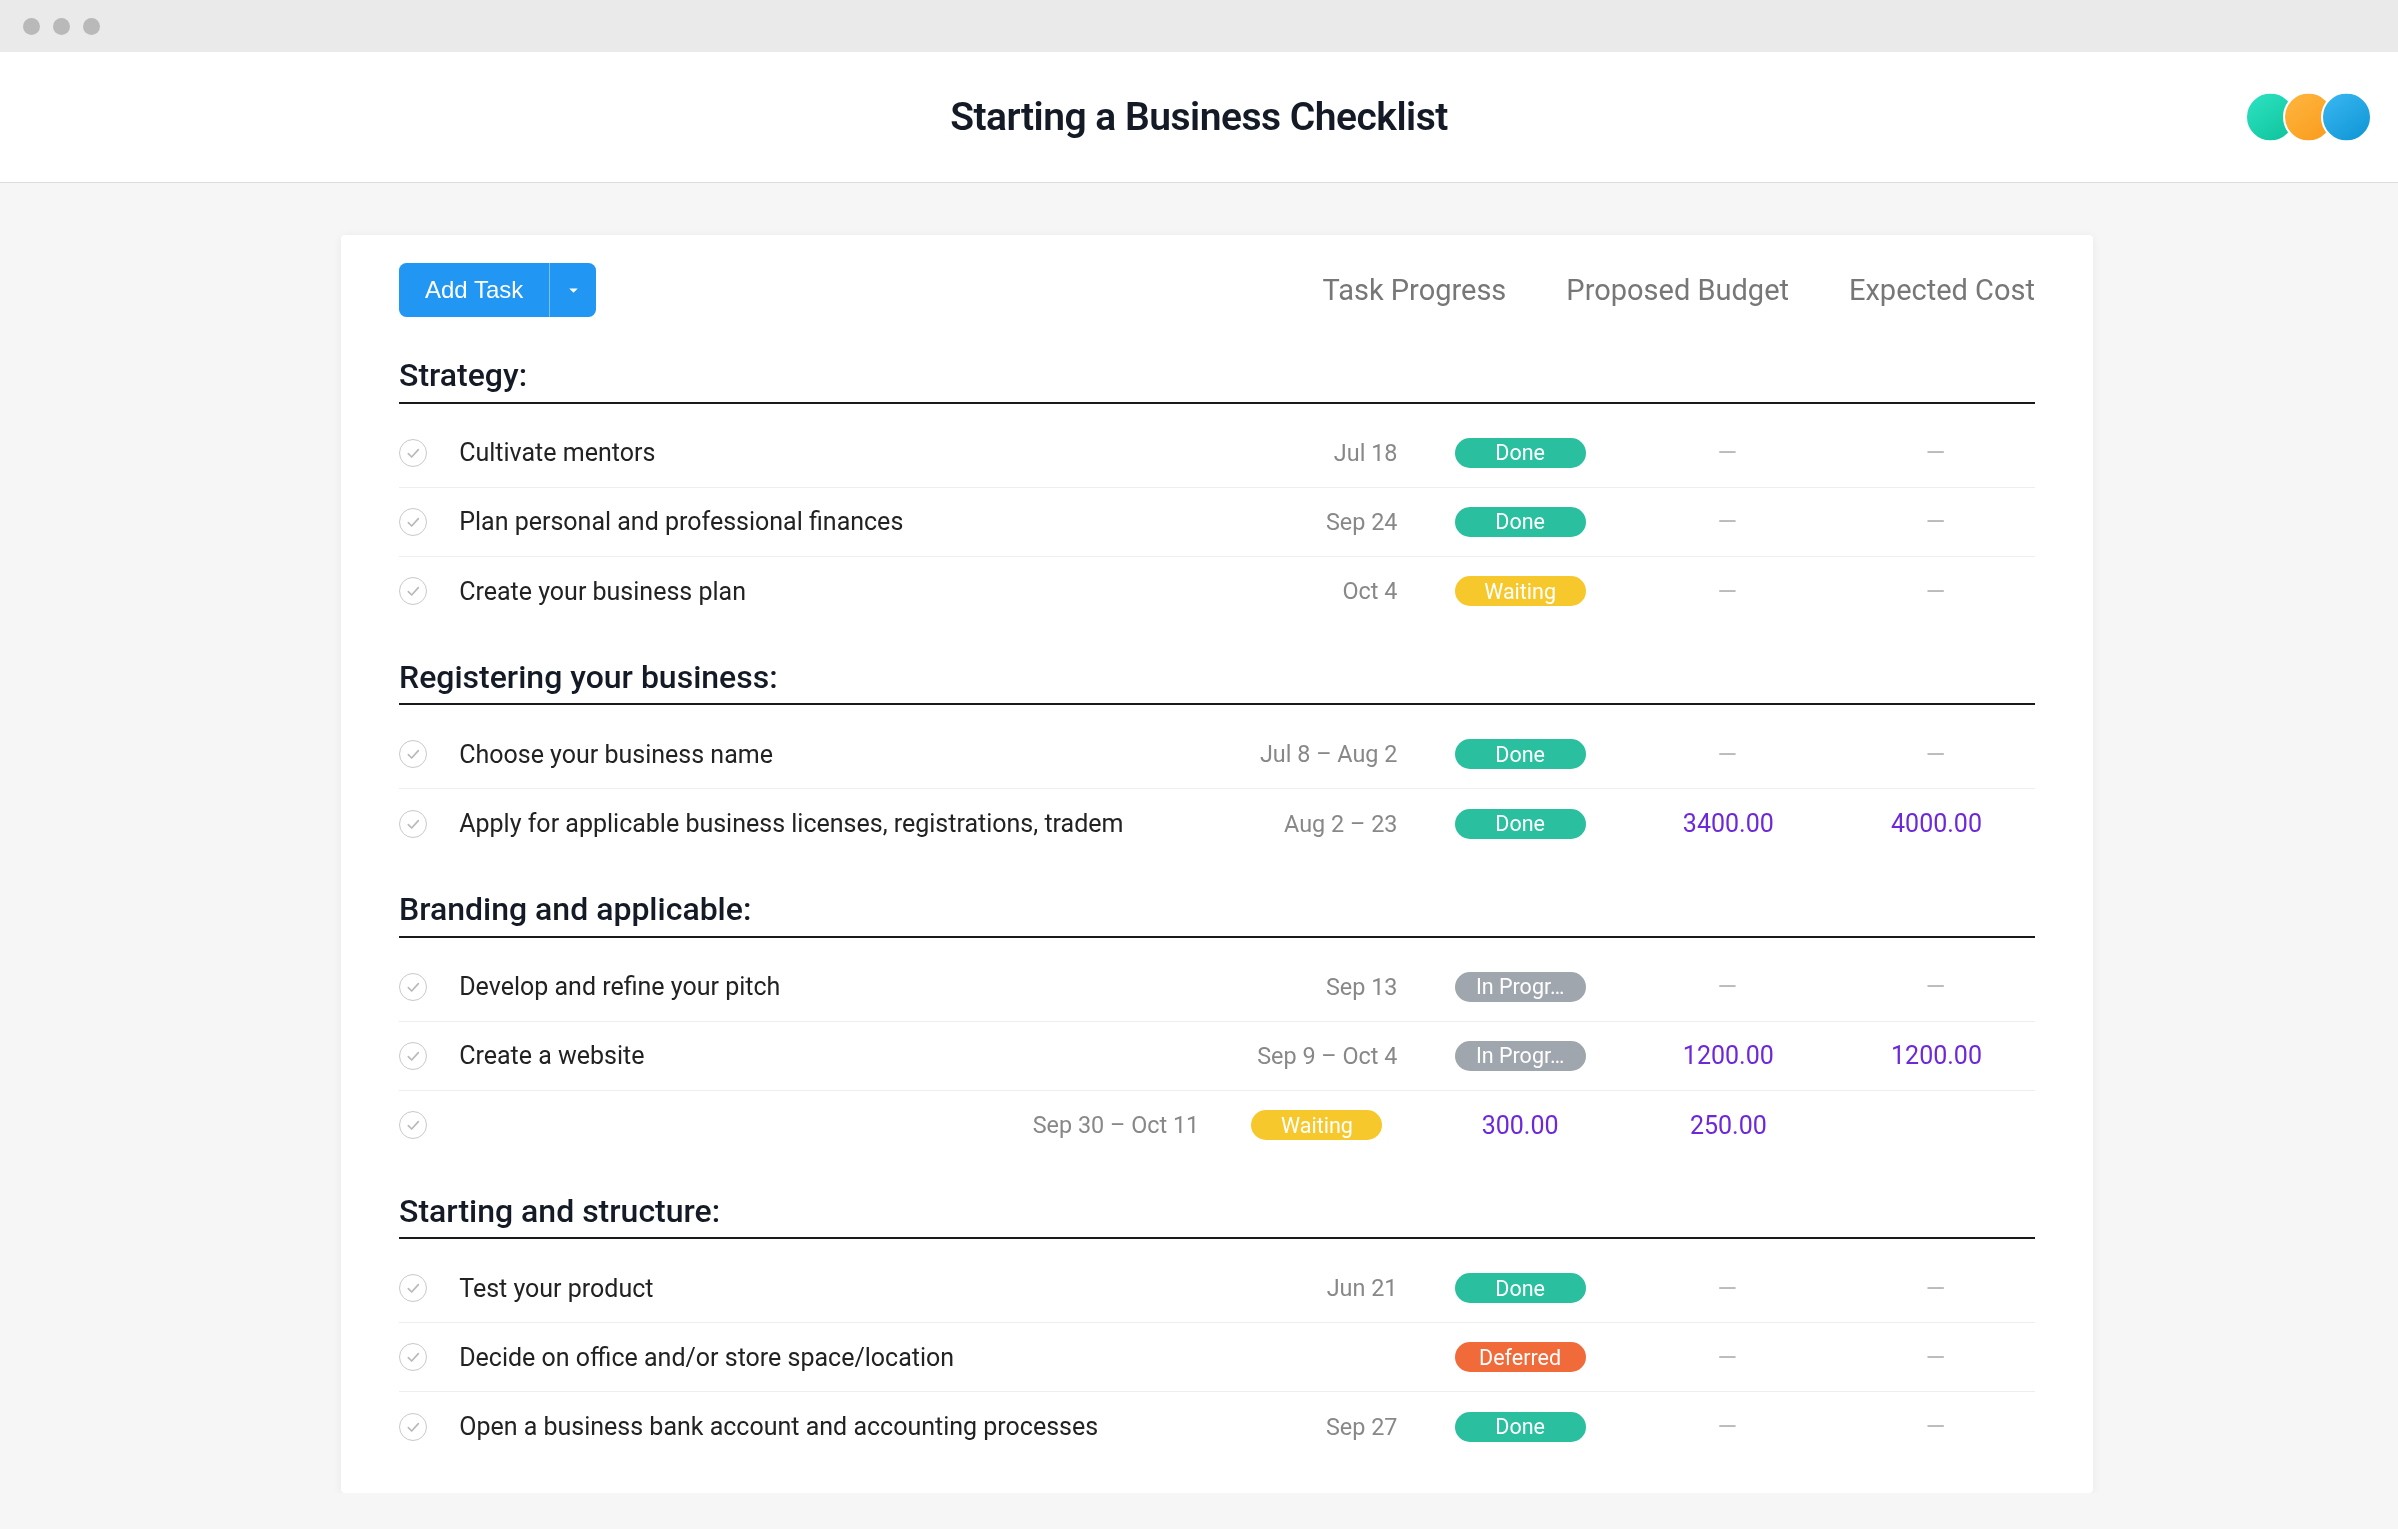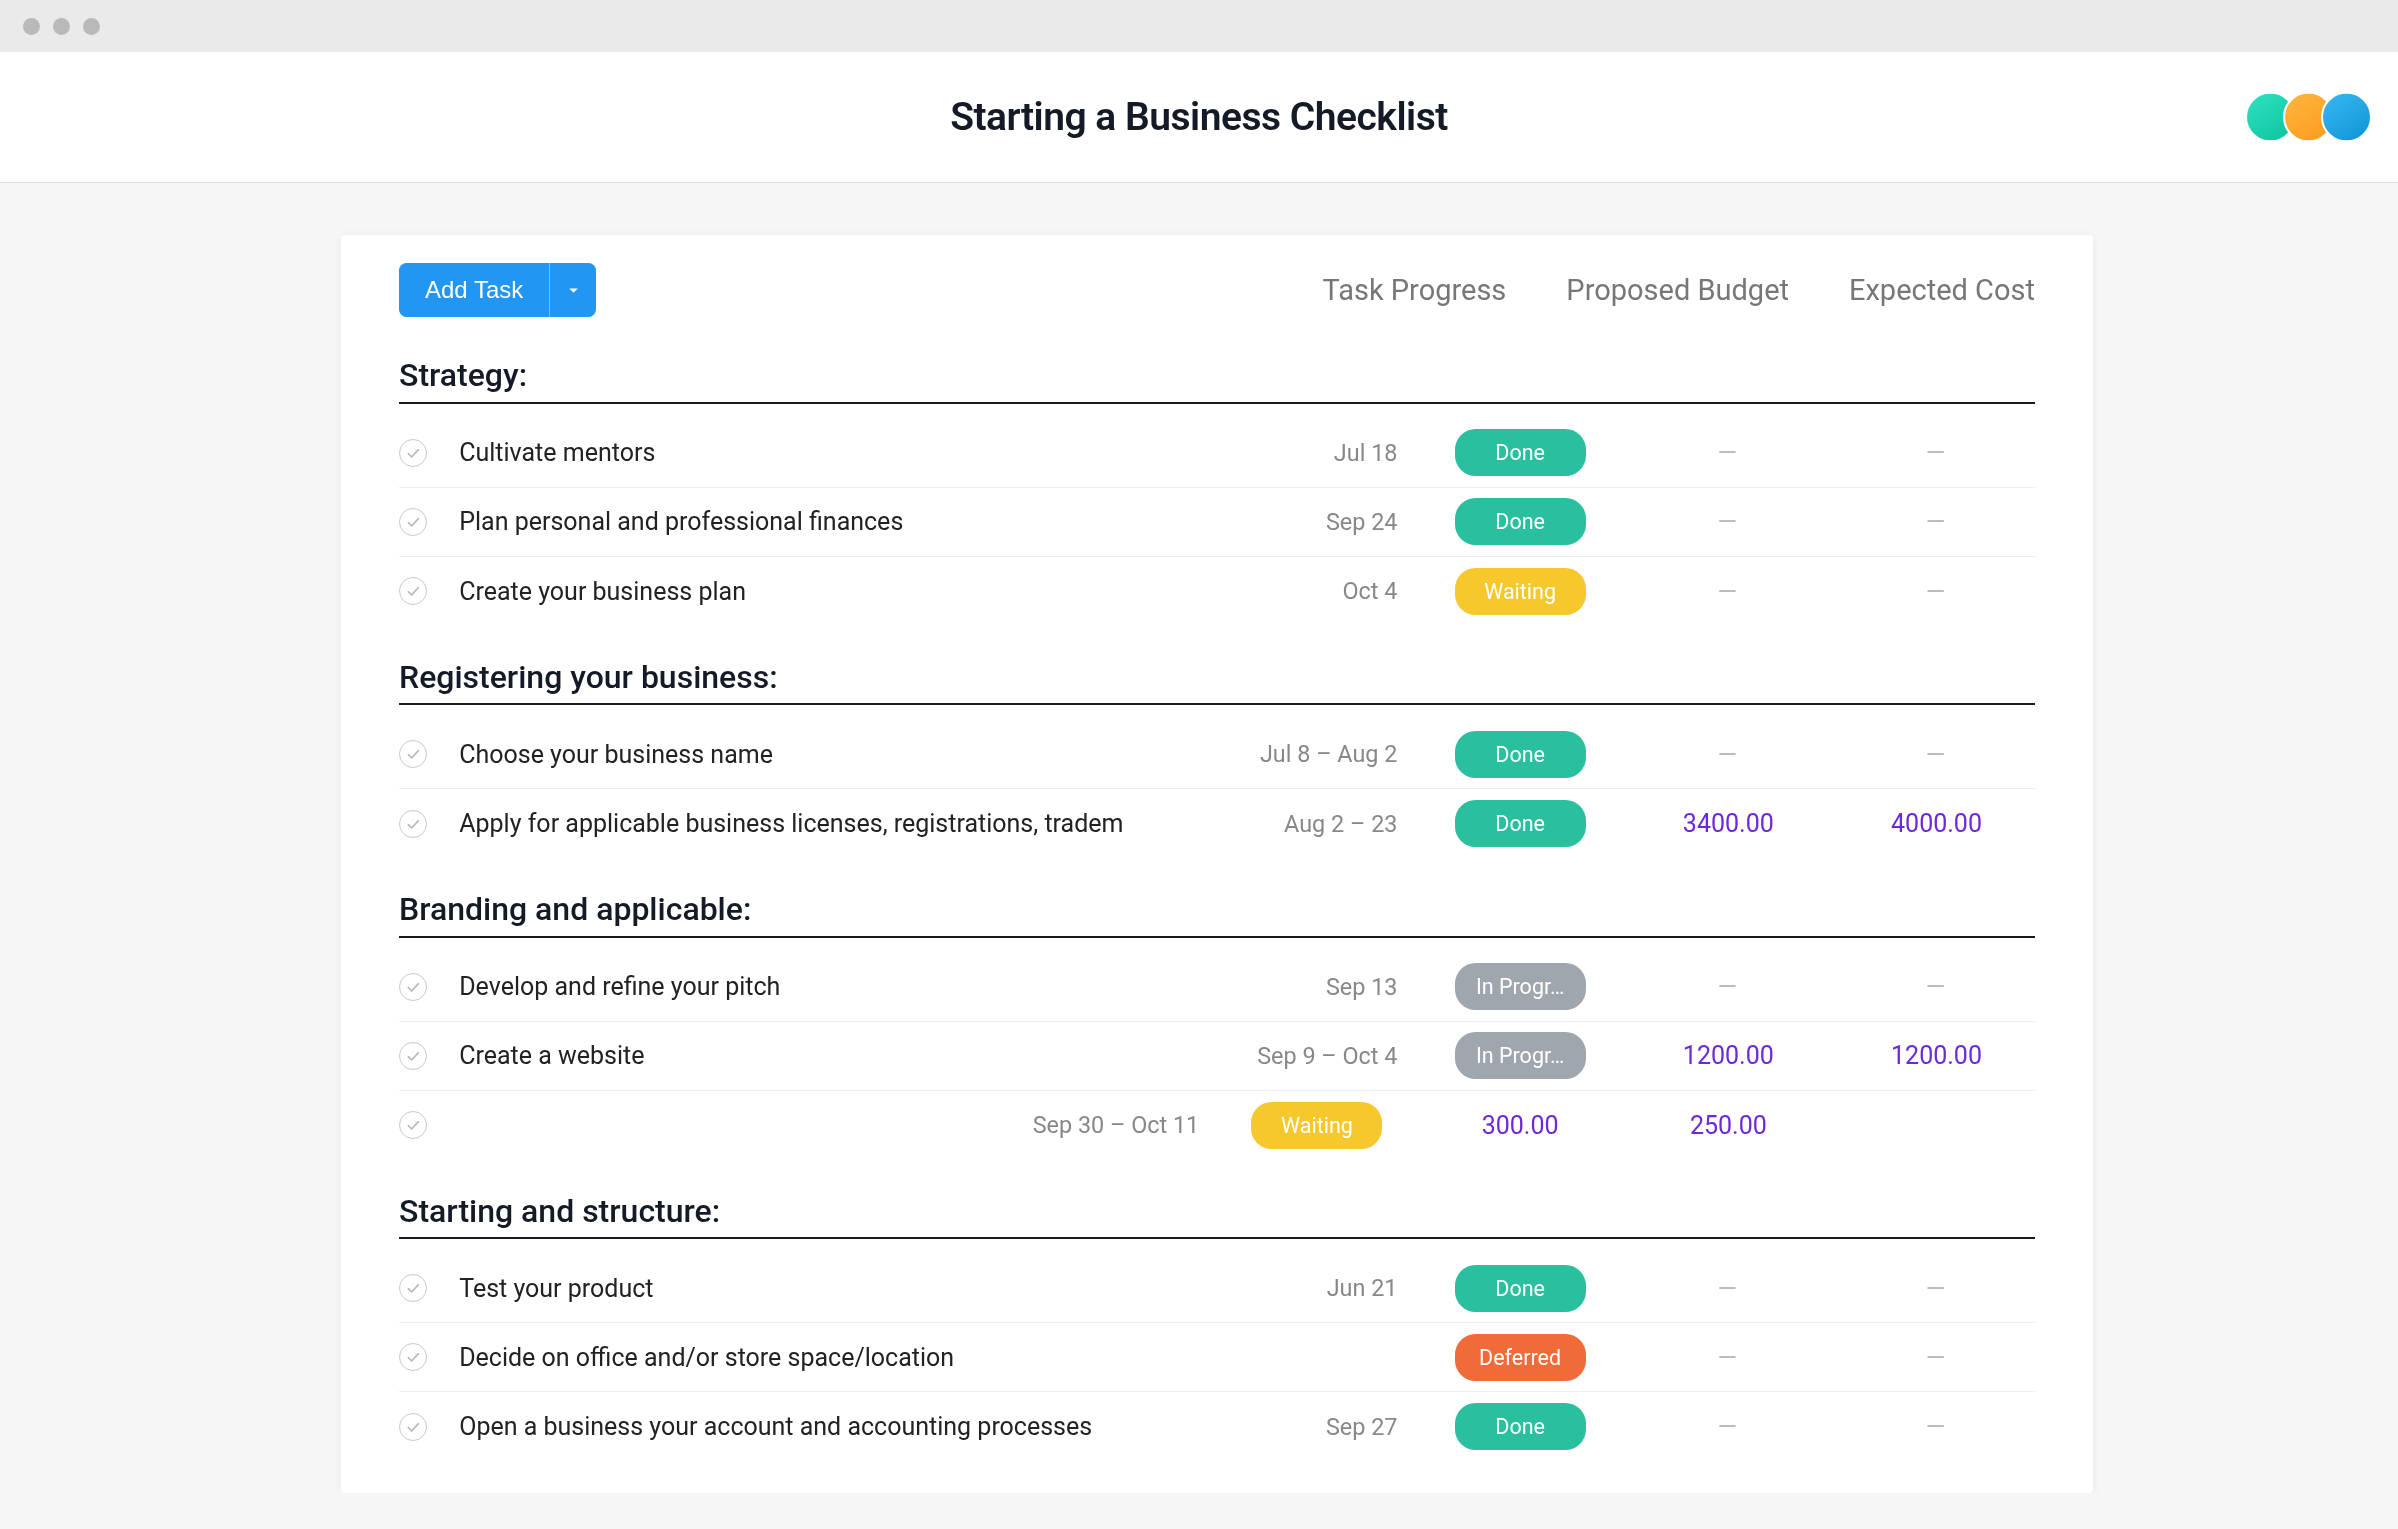--- a/index.html
+++ b/index.html
@@ -103,21 +103,21 @@
   width:28px;height:28px;border:1.9px solid #c9c9c9;border-radius:50%;
   display:flex;align-items:center;justify-content:center;
   cursor:pointer;
 }
 .check svg { width:16px;height:16px;stroke:#b9b9b9;fill:none;stroke-width:2.5;stroke-linecap:round;stroke-linejoin:round; }
 .name { font-size:25px; color:#222; white-space:nowrap; overflow:hidden; text-overflow:clip; }
 .date { font-size:23.4px; color:#888; text-align:right; padding-right:13px; white-space:nowrap; }
 .status-cell { display:flex; justify-content:center; }
 .pill {
   min-width:131px;
-  height:47px;
+  height:30px;
   border-radius:20.6px;
   display:flex;align-items:center;justify-content:center;
   color:#fff;
   font-size:21.5px;
   padding:0 19px;
   white-space:nowrap;
   overflow:hidden;
   max-width: 141px;
   text-overflow: ellipsis;
 }
@@ -315,21 +315,21 @@
             </div>
             <div class="num dash">—</div>
             <div class="num dash">—</div>
           </div>
           <div class="row">
             <div class="check">
               <svg viewBox="0 0 24 24">
                 <polyline points="5 13 10 18 20 7"></polyline>
               </svg>
             </div>
-            <div class="name">Open a business your account and accounting processes</div>
+            <div class="name">Open a business bank account and accounting processes</div>
             <div class="date">Sep 27</div>
             <div class="status-cell">
               <div class="pill done">Done</div>
             </div>
             <div class="num dash">—</div>
             <div class="num dash">—</div>
           </div>
         </div>
       </div>
 

